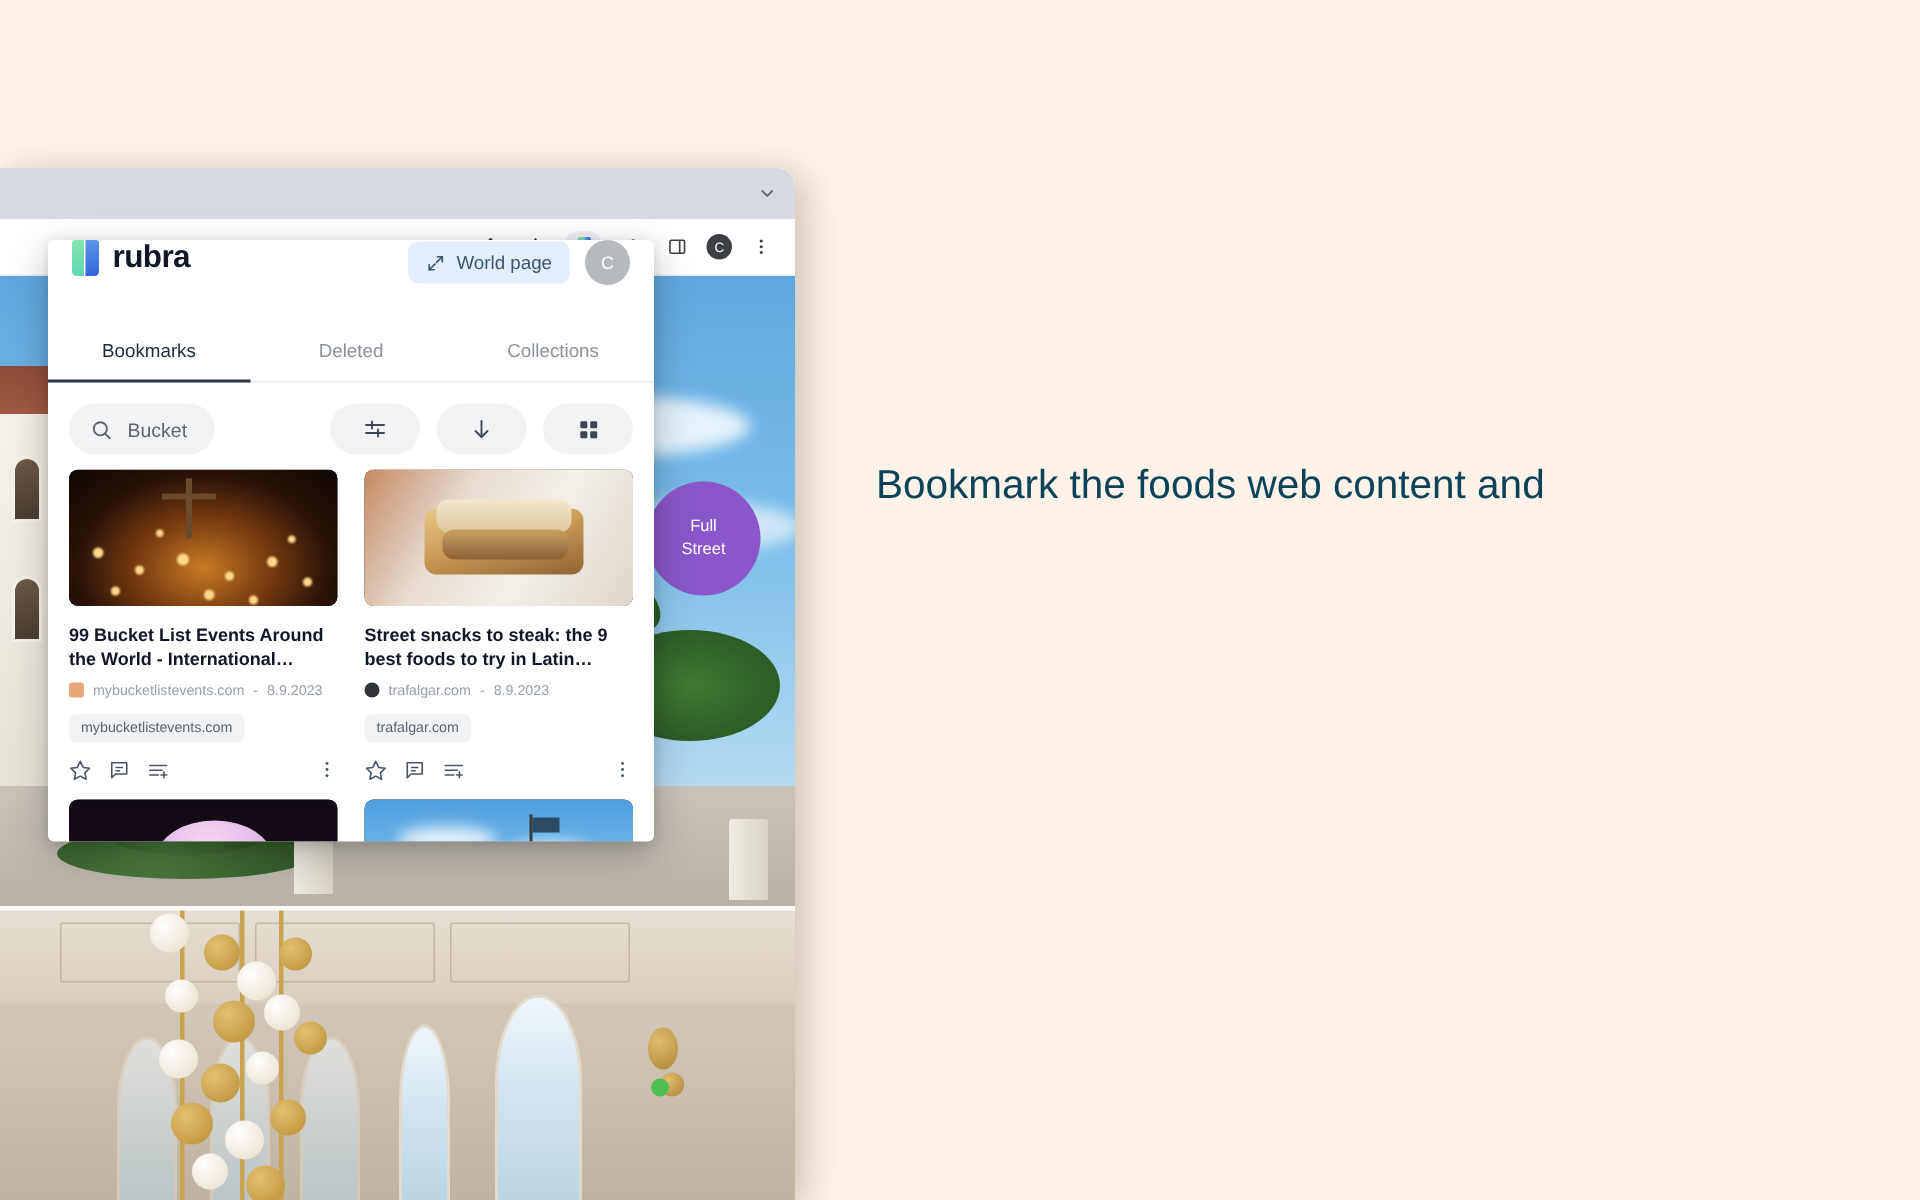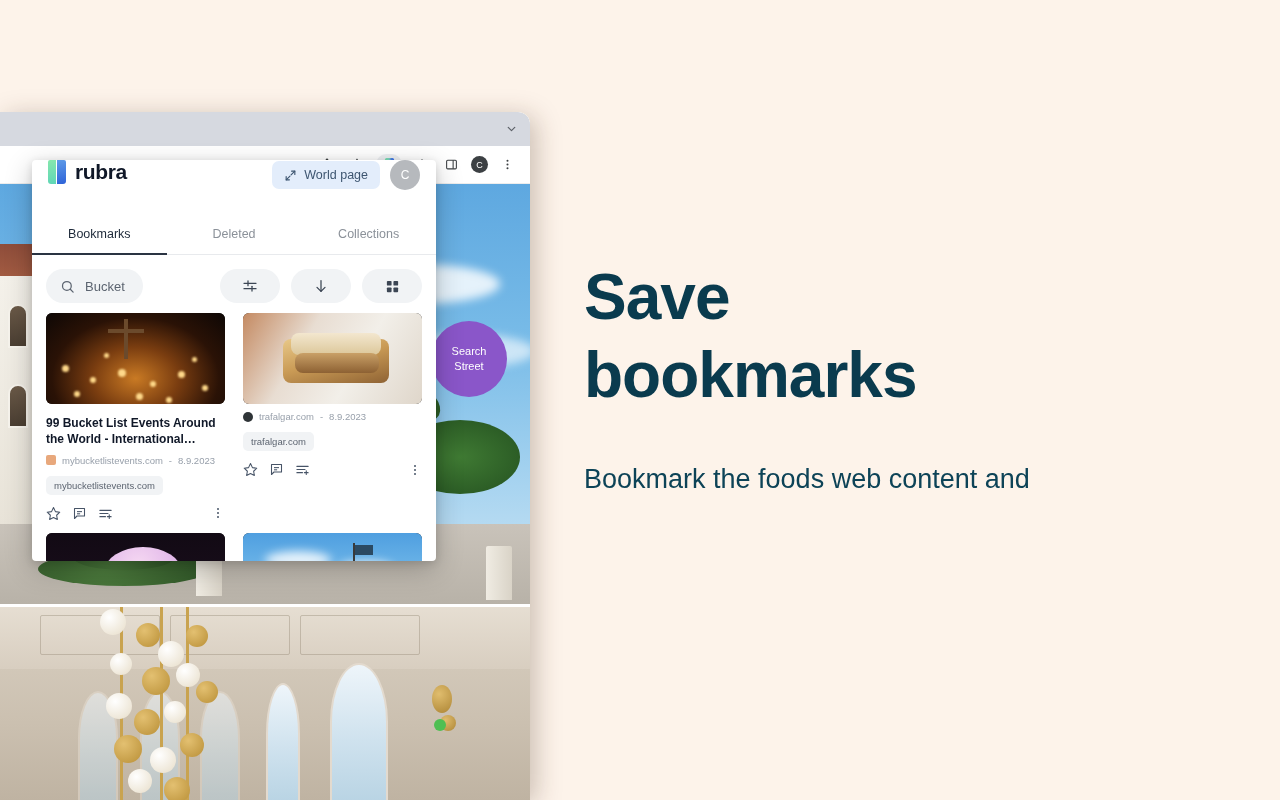--- a/index.html
+++ b/index.html
@@ -425,24 +425,20 @@
   .thumb-food { position: absolute; inset: 0; background: linear-gradient(120deg, #c48a62 0%, #e8ddd2 34%, #f2efe9 62%, #dfd6ca 100%); }
   .sandwich { position: absolute; border-radius: 8px; background: linear-gradient(165deg, #e8c888 0%, #c99a55 48%, #8f6334 100%); }
   .thumb-dark2 { position: absolute; inset: 0; background: linear-gradient(180deg, #120a14 0%, #1d1020 100%); }
   .pinkcloud { position: absolute; border-radius: 50%; background: radial-gradient(circle at 44% 36%, #f6d9f2, #d8a8e6); }
   .thumb-sky { position: absolute; inset: 0; background: linear-gradient(180deg, #4f9fe0 0%, #7cc0ec 60%, #a9d8f2 100%); }
 </style>
 </head>
 <body>
 
 <section class="marketing">
-  <h1 class="headline">
-    <span>Save</span><br>
-    <span>bookmarks</span>
-  </h1>
   <p class="subhead">
     <span>Bookmark the foods web content and</span><br>
   </p>
 </section>
 
 <div class="browser">
 
   <div class="tabstrip">
     <span class="tabstrip-chevron">
       <svg width="13" height="13" viewBox="0 0 24 24" fill="none" stroke="currentColor" stroke-width="2.2" stroke-linecap="round" stroke-linejoin="round">
@@ -524,21 +520,21 @@
       <div class="frond" style="left:250px;top:250px;width:110px;height:80px;"></div>
 
       <div class="ground"></div>
       <div class="hedge" style="left:38px;bottom:18px;width:172px;height:34px;"></div>
       <div class="hedge" style="left:74px;bottom:34px;width:100px;height:24px;"></div>
       <div class="pillar" style="left:196px;bottom:8px;"></div>
       <div class="pillar" style="left:486px;bottom:4px;"></div>
     </div>
 
     <div class="visit-badge">
-      <span>Search</span>
+      <span>Full</span>
       <span>Street</span>
     </div>
 
     <div class="interior-photo">
       <div class="ceiling"></div>
       <div class="coffer" style="left:40px;top:8px;width:120px;height:40px;"></div>
       <div class="coffer" style="left:170px;top:8px;width:120px;height:40px;"></div>
       <div class="coffer" style="left:300px;top:8px;width:120px;height:40px;"></div>
 
       <div class="arch-window" style="left:330px;top:56px;width:58px;height:140px;"></div>
@@ -706,20 +702,21 @@
         </div>
       </div>
 
       <div class="card">
         <div class="card-thumb">
           <div class="thumb-food"></div>
           <div class="sandwich" style="left:40px;top:26px;width:106px;height:44px;"></div>
           <div class="sandwich" style="left:48px;top:20px;width:90px;height:22px;background:linear-gradient(180deg,#f3e7cf,#dcc79a)"></div>
           <div class="sandwich" style="left:52px;top:40px;width:84px;height:20px;background:linear-gradient(180deg,#c9a067,#8d6133)"></div>
         </div>
+        <div class="card-title">Street snacks to steak: the 9 best foods to try in Latin…</div>
         <div class="card-meta">
           <span class="favicon" style="background:#2f3437;border-radius:50%"></span>
           <span>trafalgar.com</span>
           <span>-</span>
           <span>8.9.2023</span>
         </div>
         <div class="chip">trafalgar.com</div>
         <div class="card-actions">
           <span class="act">
             <svg width="15" height="15" viewBox="0 0 24 24" fill="none" stroke="currentColor" stroke-width="1.7" stroke-linejoin="round">

